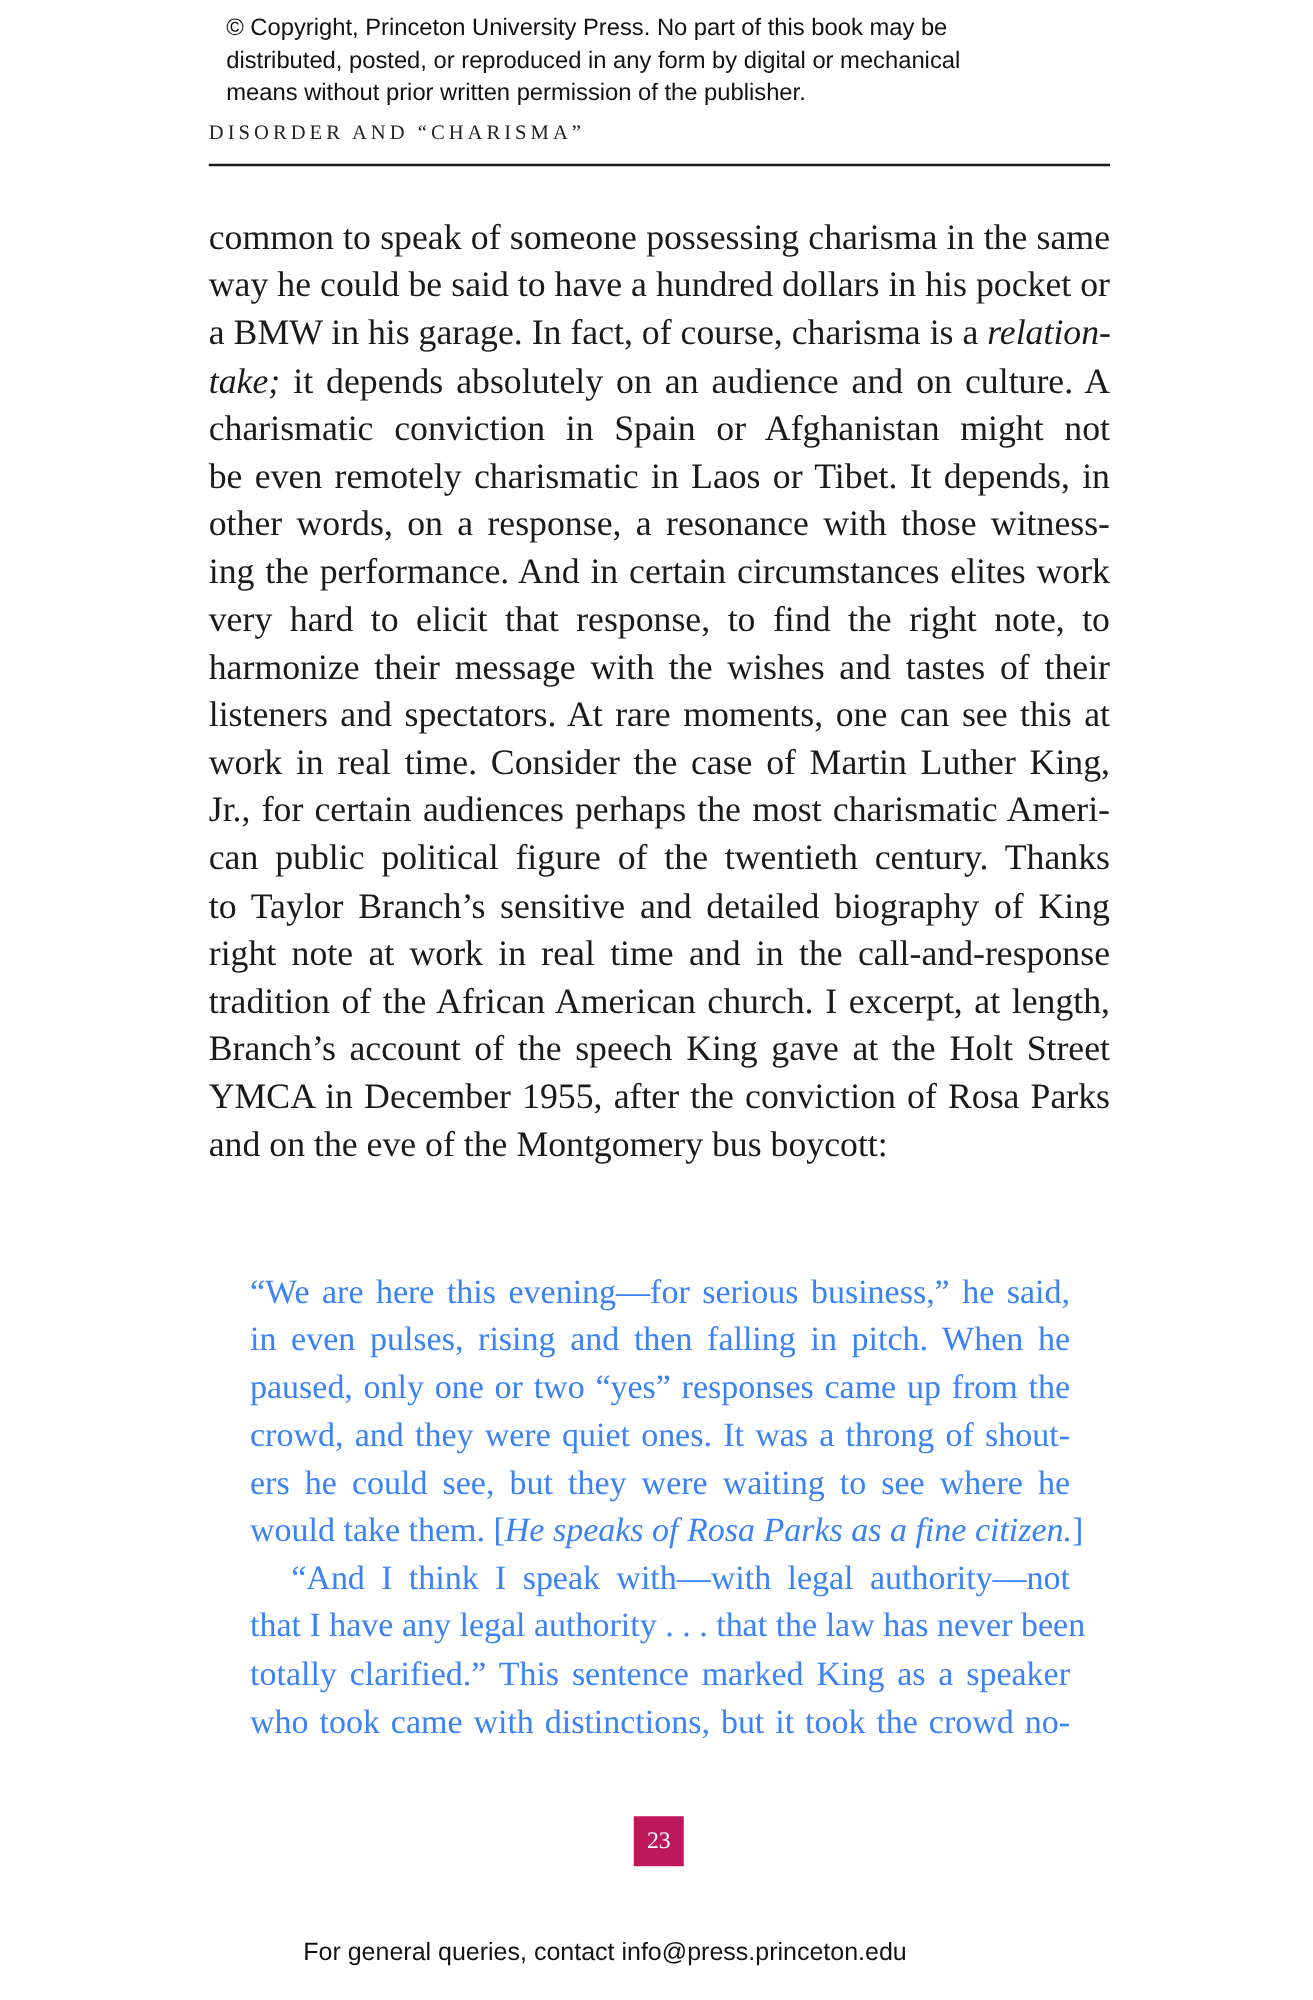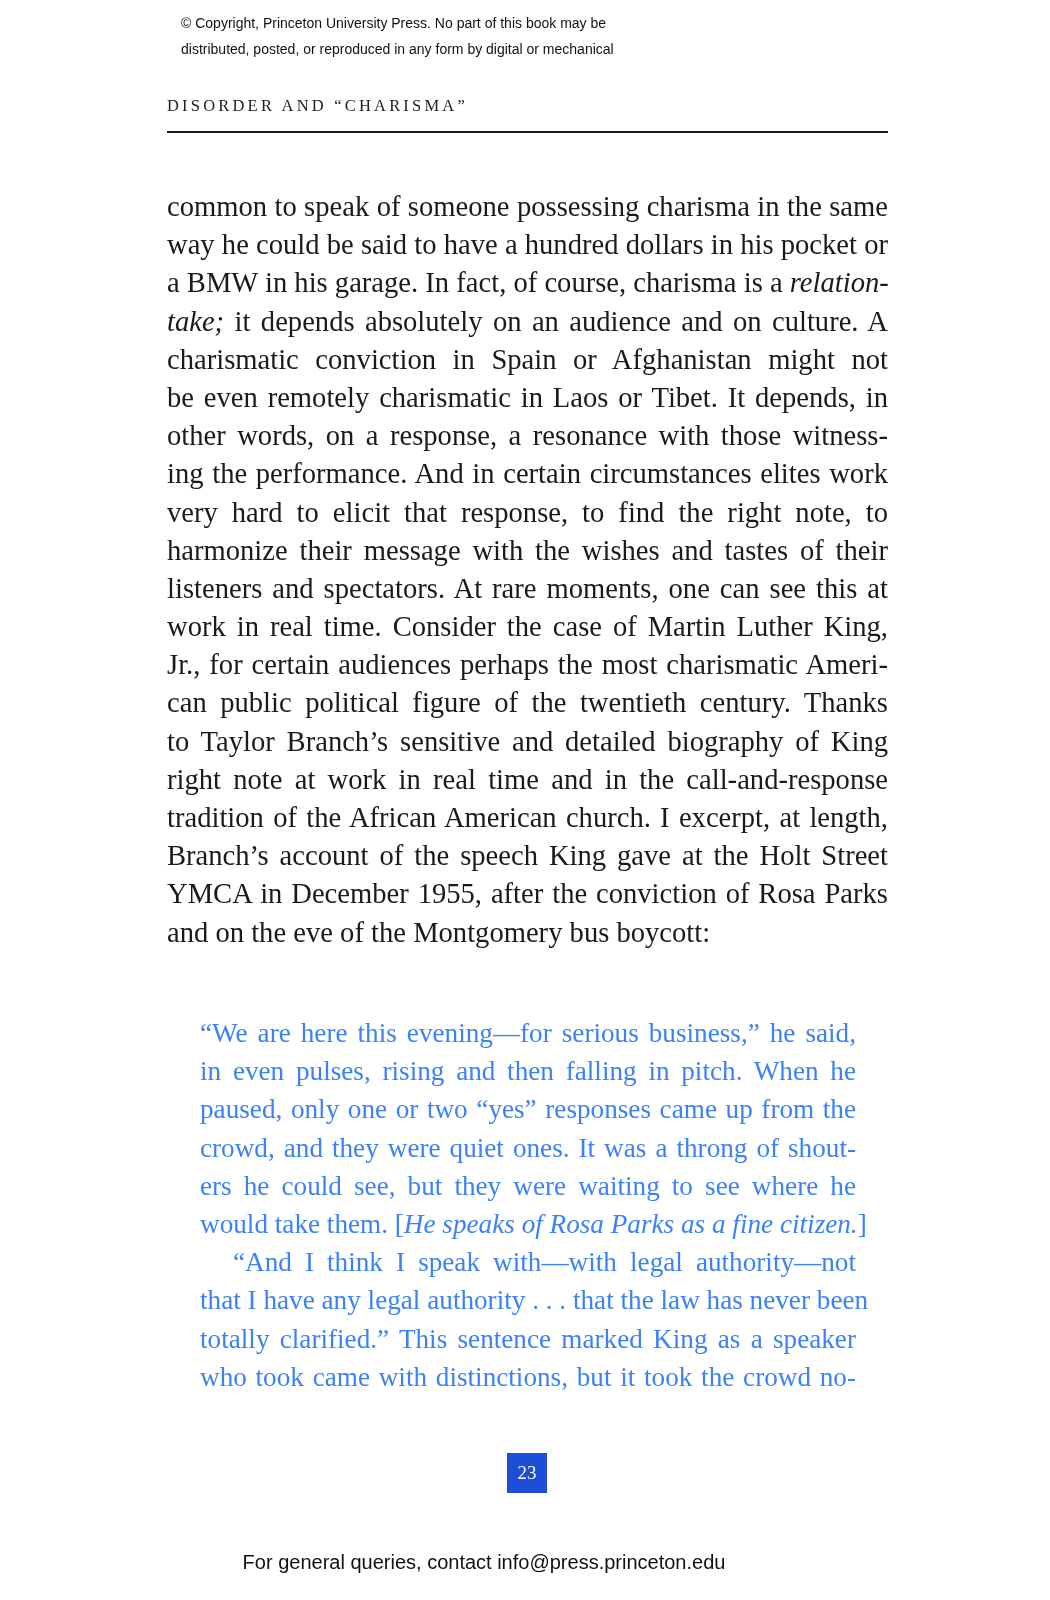--- a/index.html
+++ b/index.html
@@ -1,52 +1,53 @@
 <!DOCTYPE html>
 <html><head>
 <meta charset="utf-8">
 <style>
   html, body { margin: 0; padding: 0; background: #ffffff; }
   body { width: 1050px; height: 1600px; position: relative; overflow: hidden; color: #1a1a1a; }
   .copyright {
     position: absolute; left: 181px; top: 10px; width: 720px;
-    font-family: "Liberation Sans", sans-serif; font-size: 14px; line-height: 26px; color: #111;
+    font-family: "Liberation Sans", sans-serif; font-size: 19px; line-height: 26px; color: #111;
   }
   .running-head {
     position: absolute; left: 167px; top: 96px; width: 720px; 
     font-family: "Liberation Serif", serif; font-size: 16.5px; letter-spacing: 3.2px; color: #222;
   }
   .rule { position: absolute; left: 167px; top: 131px; width: 721px; height: 2px; background: #1a1a1a; }
   .body-text {
     position: absolute; left: 167px; top: 172px; width: 721px;
-    font-family: "Liberation Serif", serif; font-size: 28.6px; line-height: 38.2px; color: #1a1a1a; margin-top: 16px;
+    font-family: "Liberation Serif", serif; font-size: 28.6px; line-height: 38.2px; color: #1a1a1a;
   }
   .line { display: block; white-space: nowrap; text-align: justify; text-align-last: justify; height: 38.2px; }
   .line.last { text-align-last: left; }
   .blockquote {
     position: absolute; left: 200px; top: 1014px; width: 656px;
     font-family: "Liberation Serif", serif; font-size: 27.2px; line-height: 38.2px; color: #3b82f6;
   }
   .indent { padding-left: 33px; }
   em, .it { font-style: italic; }
   .page-number {
-    position: absolute; left: 507px; top: 1453px; width: 40px; height: 40px; background: #1d4ed8;
+    position: absolute; left: 507px; top: 1453px; width: 40px; height: 40px; background: #be185d;
     color: #fff; font-family: "Liberation Serif", serif; font-size: 19px; line-height: 40px; text-align: center;
   }
   .footer {
     position: absolute; left: 0; top: 1551px; width: 968px; text-align: center;
     font-family: "Liberation Sans", sans-serif; font-size: 20px; color: #111;
   }
 </style>
 </head>
 <body>
 
 <div class="copyright">
   <div>© Copyright, Princeton University Press. No part of this book may be</div>
   <div>distributed, posted, or reproduced in any form by digital or mechanical</div>
+  <div>means without prior written permission of the publisher.</div>
 </div>
 
 <div class="running-head">DISORDER AND “CHARISMA”</div>
 <div class="rule"></div>
 
 <div class="body-text">
   <span class="line">common to speak of someone possessing charisma in the same</span>
   <span class="line">way he could be said to have a hundred dollars in his pocket or</span>
   <span class="line"><span>a BMW in his garage. In fact, of course, charisma is a </span><em>relation-</em></span>
   <span class="line"><em>take;</em><span> it depends absolutely on an audience and on culture. A</span></span>

